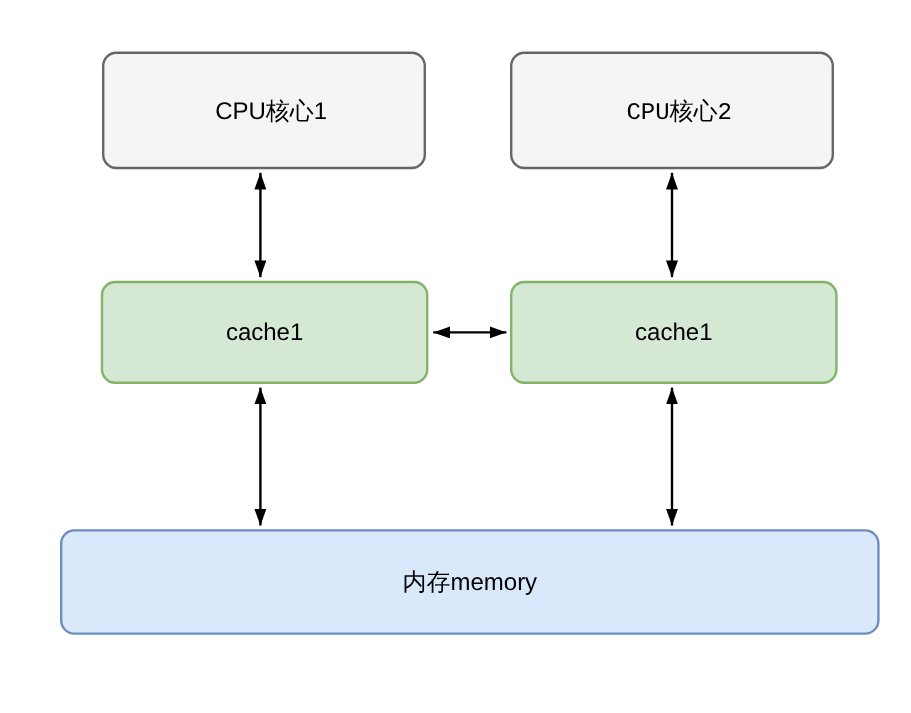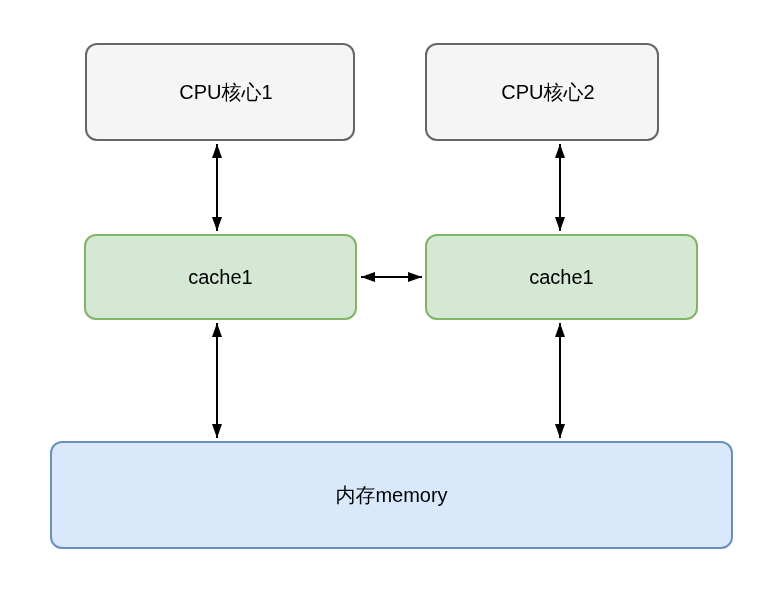--- a/index.html
+++ b/index.html
@@ -35,24 +35,24 @@
   .node-cache {
     background: var(--cache-fill, #d5e8d4);
     border-color: var(--cache-border, #82b366);
     justify-content: center;
   }
   .node-memory {
     background: var(--memory-fill, #dae8fc);
     border-color: var(--memory-border, #6c8ebf);
   }
   #cpu1   { left: 85px;  top: 43px;  width: 270px; height: 98px; }
-  #cpu2   { left: 425px; top: 43px;  width: 234px; height: 98px; }
+  #cpu2   { left: 425px; top: 43px;  width: 270px; height: 98px; font-family: Liberation Mono, monospace; }
   #cacheL { left: 84px;  top: 234px; width: 273px; height: 86px; }
   #cacheR { left: 425px; top: 234px; width: 273px; height: 86px; }
-  #memory { left: 50px;  top: 441px; width: 683px; height: 108px; }
+  #memory { left: 50px;  top: 441px; width: 683px; height: 88px; }
   svg.arrows {
     position: absolute;
     left: 0;
     top: 0;
     width: 759px;
     height: 594px;
     pointer-events: none;
   }
   svg.arrows line {
     stroke: var(--arrow, #000000);

